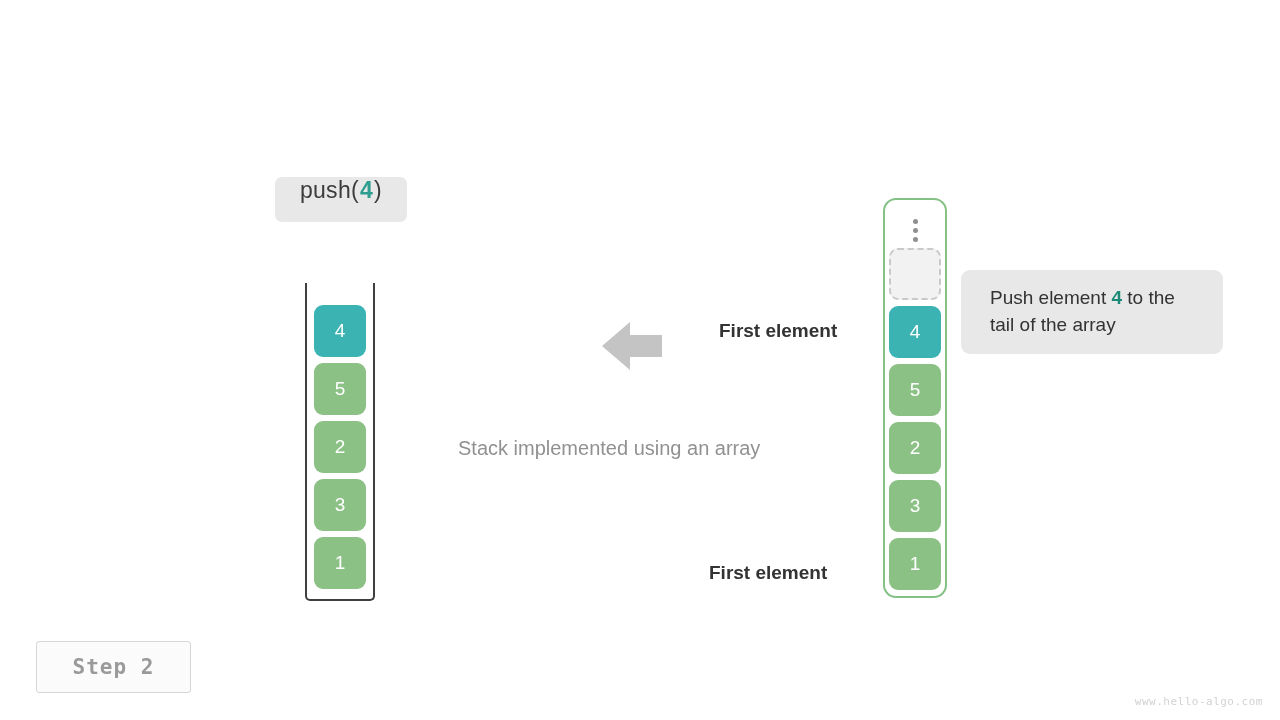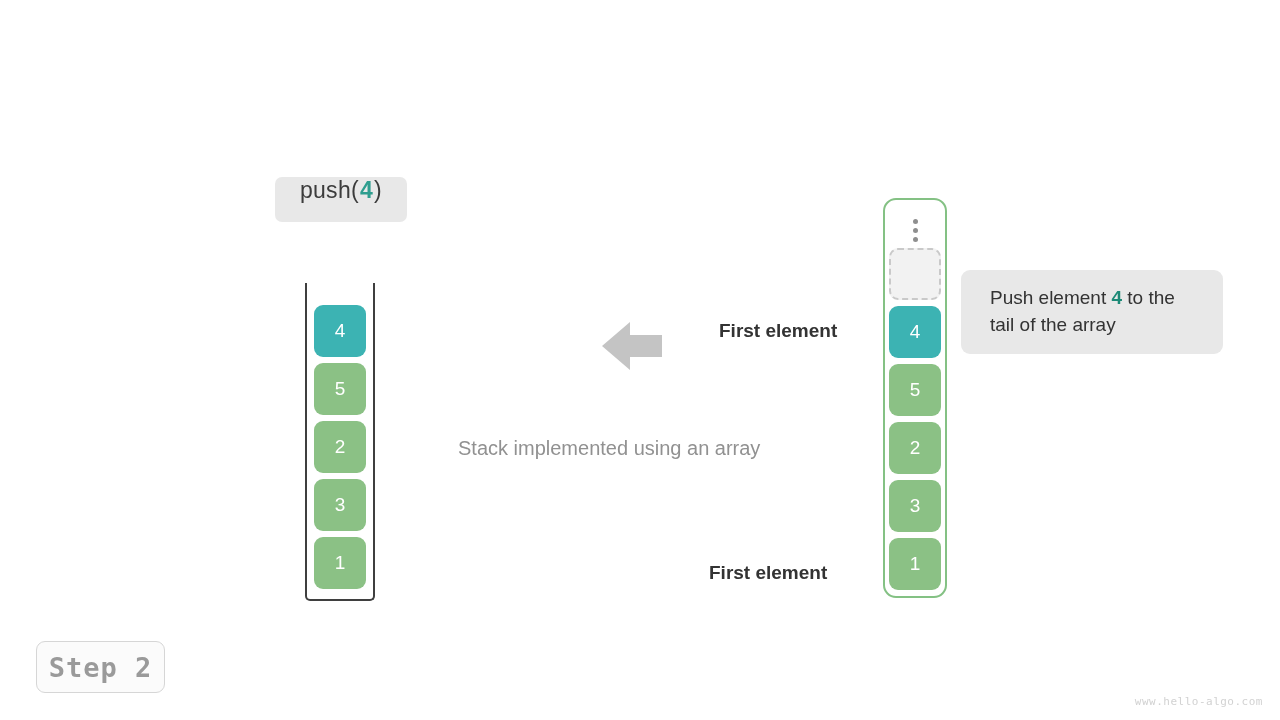--- a/index.html
+++ b/index.html
@@ -176,30 +176,30 @@
   .tooltip .accent {
     color: #1d8a77;
     font-weight: 700;
   }
 
   
   .step-badge {
     position: absolute;
     left: 36px;
     top: 641px;
-    width: 129px;
+    width: 155px;
     height: 52px;
     background: #fbfbfb;
     border: 1px solid #d6d6d6;
-    border-radius: 9px;
+    border-radius: 3px;
     display: flex;
     align-items: center;
     justify-content: center;
     font-family: "DejaVu Sans Mono", monospace;
-    font-size: 27px;
+    font-size: 21px;
     font-weight: 700;
     color: #9a9a9a;
     letter-spacing: 1px;
     box-sizing: border-box;
   }
 
   
   .watermark {
     position: absolute;
     right: 17px;

